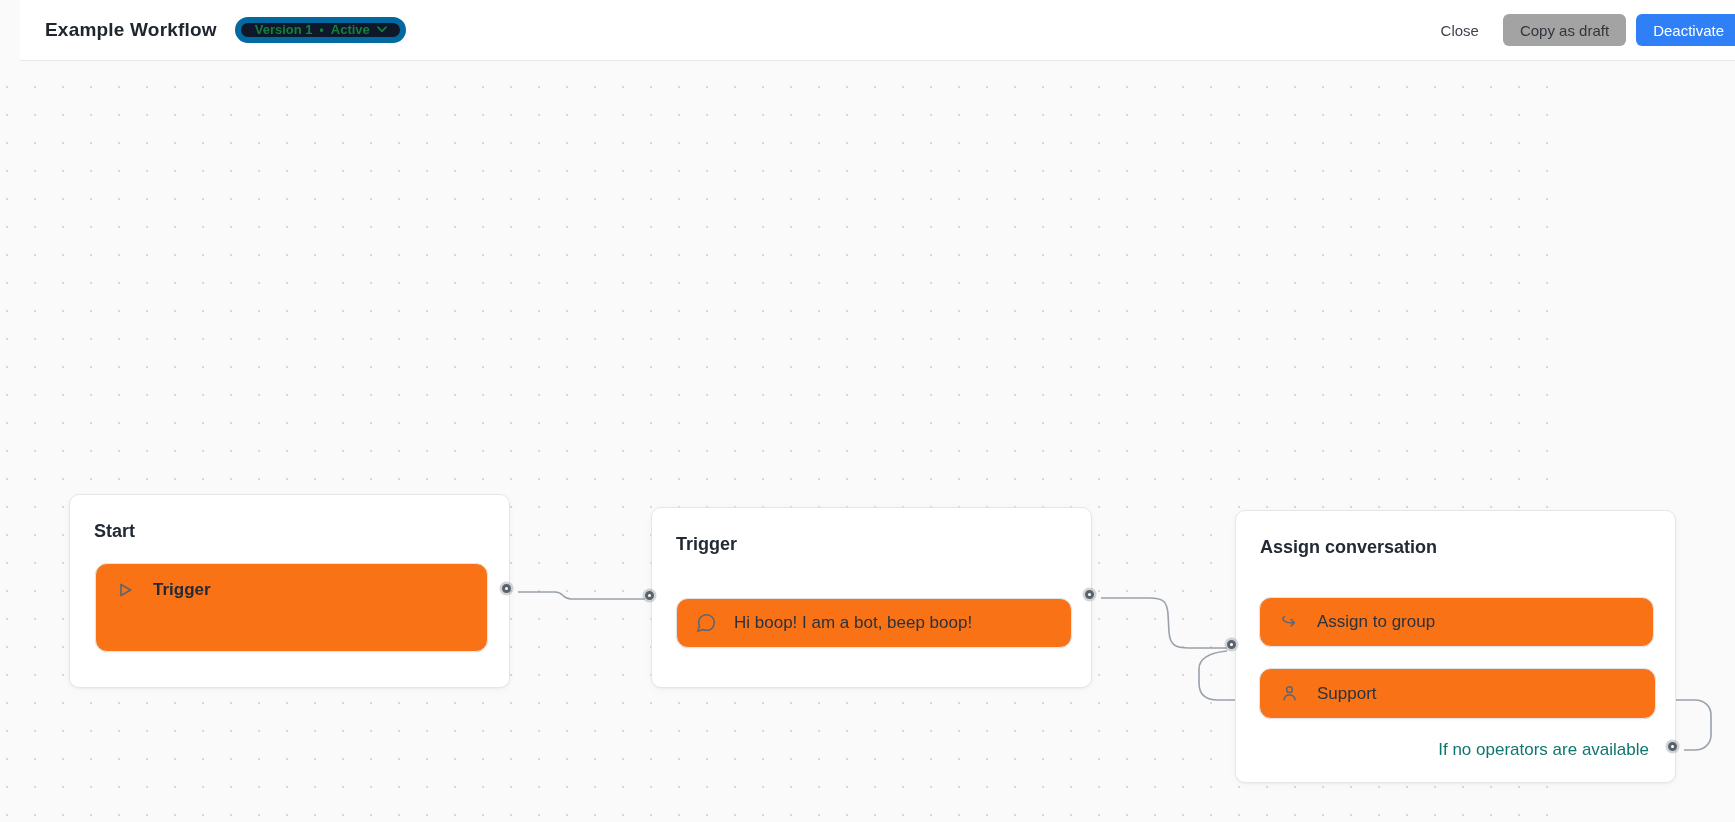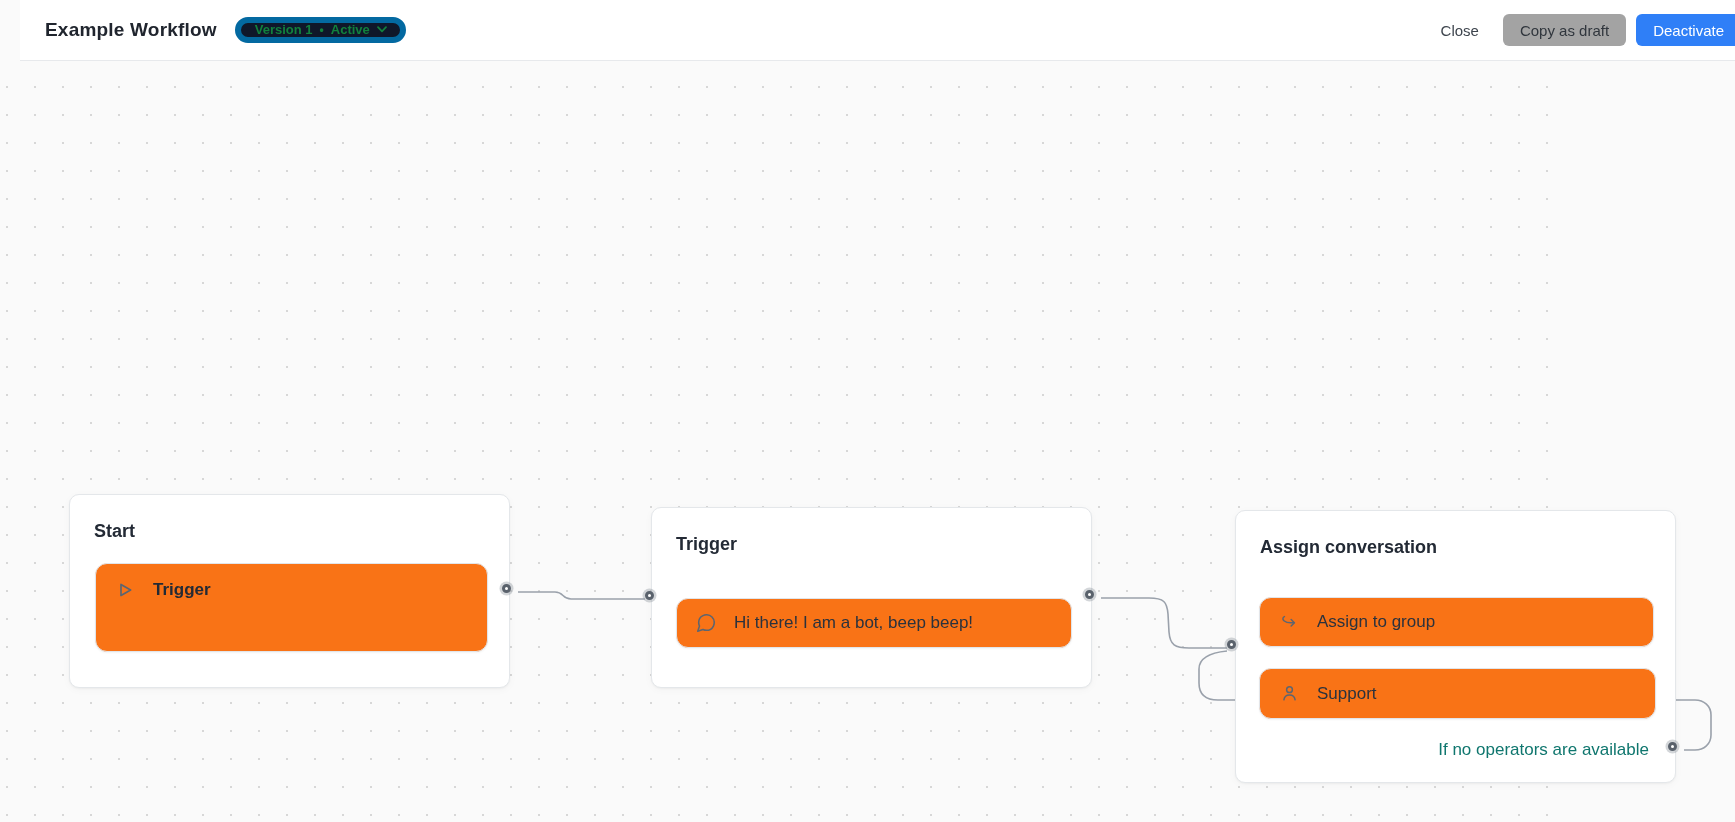--- a/index.html
+++ b/index.html
@@ -128,21 +128,21 @@
 
   <section class="node" id="node-message">
     <h2>Trigger</h2>
     <div class="item" id="item-message">
       <div class="row">
         <span class="icon">
           <svg width="22" height="22" viewBox="0 0 24 24">
               <path d="M21 11.5a8.38 8.38 0 0 1-.9 3.8 8.5 8.5 0 0 1-7.6 4.7 8.38 8.38 0 0 1-3.8-.9L3 21l1.9-5.7a8.38 8.38 0 0 1-.9-3.8 8.5 8.5 0 0 1 4.7-7.6 8.38 8.38 0 0 1 3.8-.9h.5a8.48 8.48 0 0 1 8 8v.5z"></path>
             </svg>
         </span>
-        <span class="label">Hi there! I am a bot, beep beep!</span>
+        <span class="label">Hi boop! I am a bot, beep boop!</span>
       </div>
     </div>
   </section>
 
   <section class="node" id="node-assign">
     <h2>Assign conversation</h2>
     <div class="item" id="item-support">
       <div class="row">
         <span class="icon">
           <svg width="21" height="21" viewBox="0 0 24 24">

